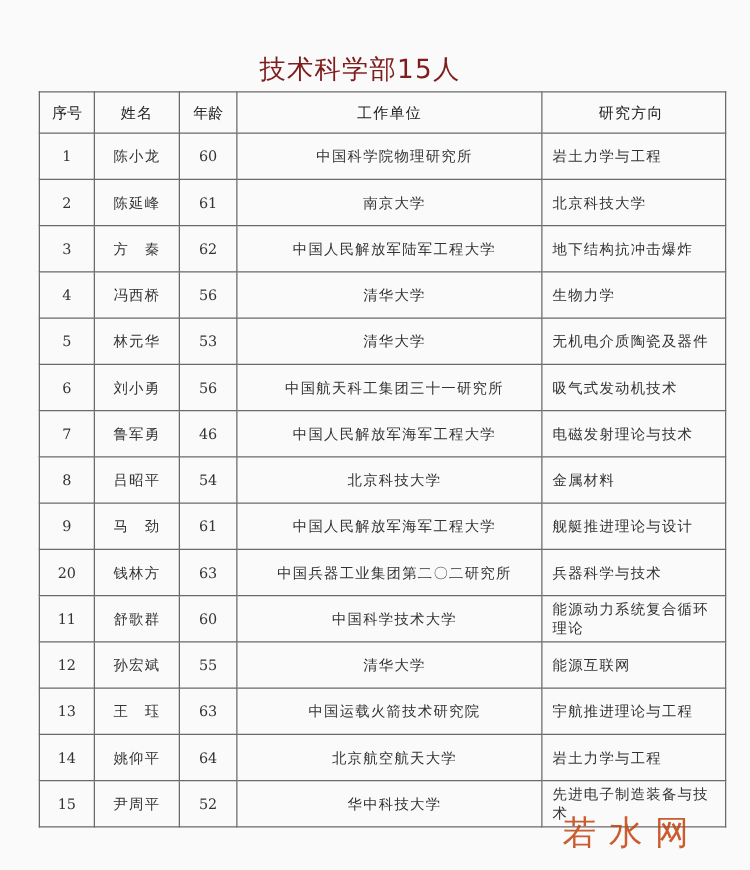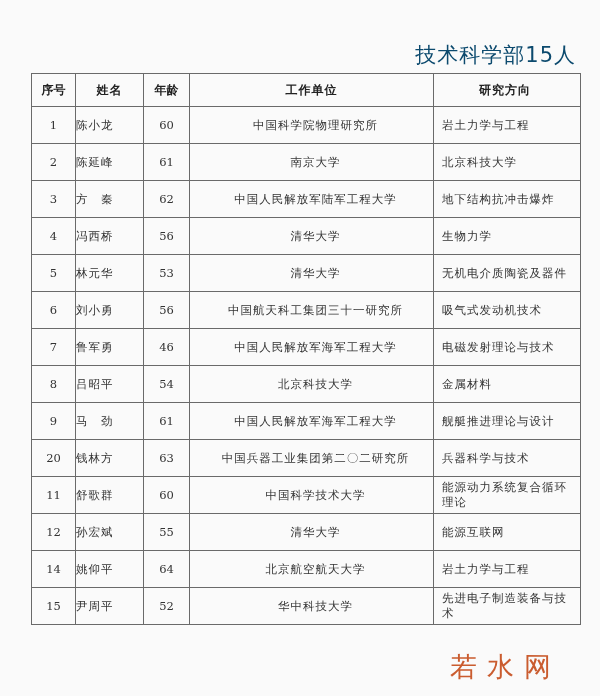--- a/index.html
+++ b/index.html
@@ -18,56 +18,56 @@
     .page {
       position: absolute;
       left: 0; top: 0;
       width: 600px; height: 696px;
       background: #fafafa;
     }
     .title {
       position: absolute;
       left: 0; width: 576px;
       top: 40px;
-      text-align: right;
+      text-align: center;
       font-family: "DejaVu Sans", "Liberation Sans", sans-serif;
       font-size: 21px;
       letter-spacing: 1px;
-      color: #0c4a6e;
+      color: #7f1d1d;
       line-height: 30px;
     }
     table.roster {
       position: absolute;
       left: 31px;
       top: 73px;
       width: 540px;
       border-collapse: collapse;
       table-layout: fixed;
     }
     table.roster th, table.roster td {
       border: 1.2px solid #6a6a6a;
       padding: 0;
       font-size: 11.5px;
       line-height: 15px;
       vertical-align: middle;
     }
     table.roster th {
       height: 32px;
       font-family: "DejaVu Sans", "Liberation Sans", sans-serif;
-      font-weight: bold;
+      font-weight: normal;
       font-size: 12px;
       color: #222;
       text-align: center;
     }
     table.roster td {
       height: 36px;
       color: #333;
     }
     .c-no { width: 43px; text-align: center; }
-    .c-name { width: 67px; letter-spacing: 1px; }
+    .c-name { width: 67px; text-align: center; letter-spacing: 1px; }
     .c-age { width: 45px; text-align: center; }
     .c-org { width: 243px; text-align: center; padding-left: 8px !important; letter-spacing: 1px; }
     .c-dir { width: 142px; text-align: left; padding-left: 8px !important; padding-right: 4px !important; letter-spacing: 1px; }
     .watermark {
       position: absolute;
       left: 450px;
       top: 652px;
       font-family: "DejaVu Sans", "Liberation Sans", sans-serif;
       font-size: 27px;
       color: #c2410c;
@@ -171,20 +171,27 @@
           <td class="c-dir">能源动力系统复合循环理论</td>
         </tr>
       <tr>
           <td class="c-no">12</td>
           <td class="c-name">孙宏斌</td>
           <td class="c-age">55</td>
           <td class="c-org">清华大学</td>
           <td class="c-dir">能源互联网</td>
         </tr>
       <tr>
+          <td class="c-no">13</td>
+          <td class="c-name">王　珏</td>
+          <td class="c-age">63</td>
+          <td class="c-org">中国运载火箭技术研究院</td>
+          <td class="c-dir">宇航推进理论与工程</td>
+        </tr>
+      <tr>
           <td class="c-no">14</td>
           <td class="c-name">姚仰平</td>
           <td class="c-age">64</td>
           <td class="c-org">北京航空航天大学</td>
           <td class="c-dir">岩土力学与工程</td>
         </tr>
       <tr>
           <td class="c-no">15</td>
           <td class="c-name">尹周平</td>
           <td class="c-age">52</td>

